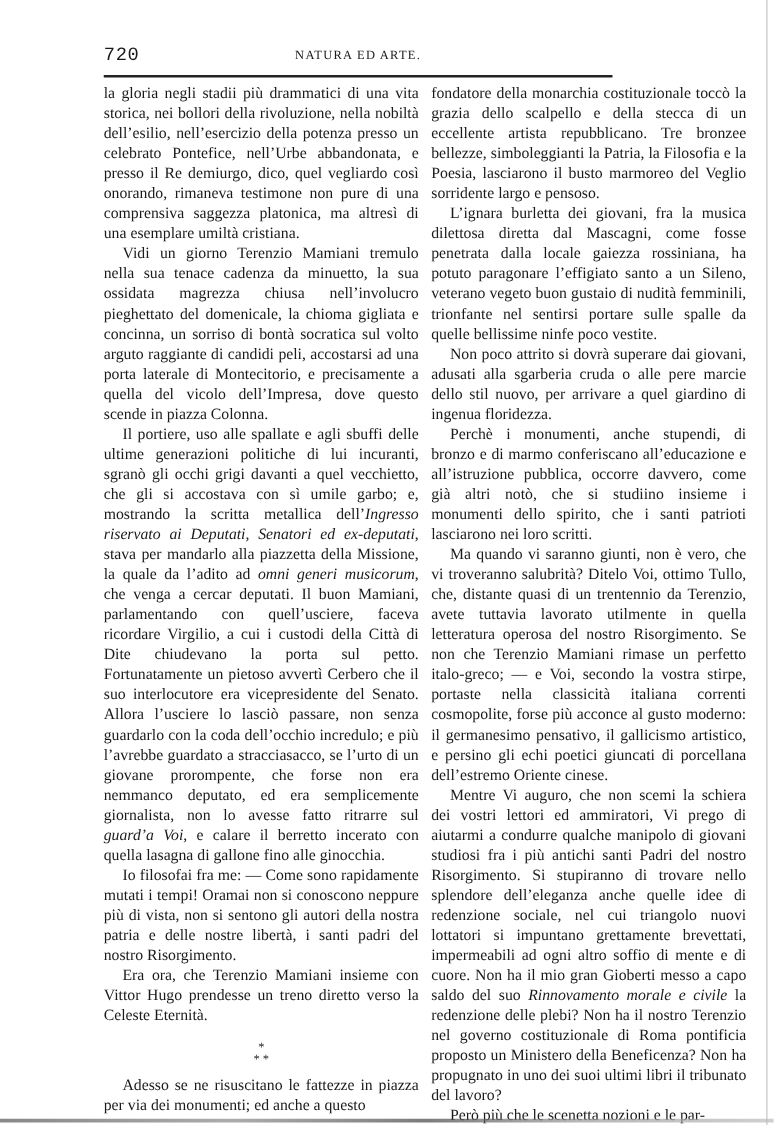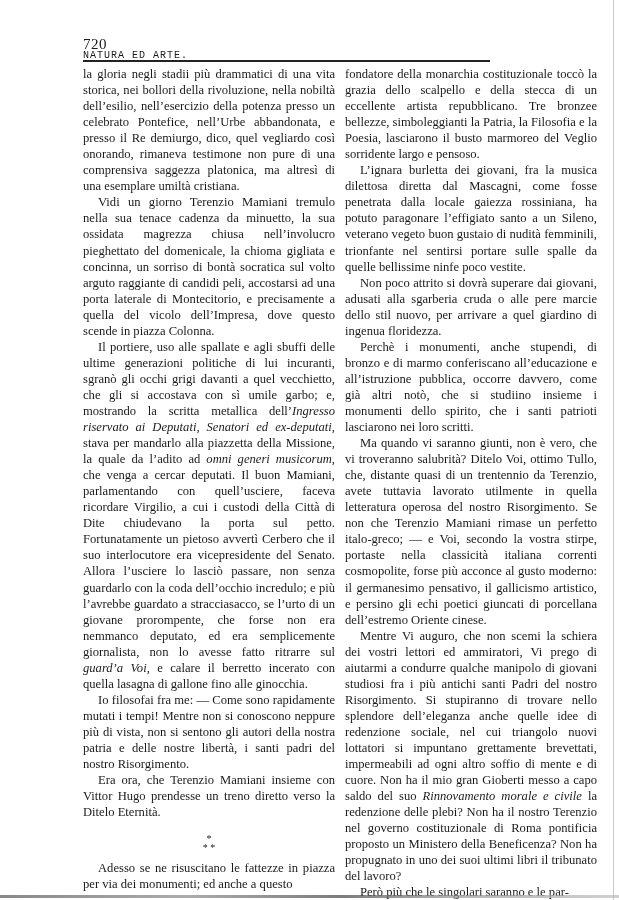--- a/index.html
+++ b/index.html
@@ -2,23 +2,23 @@
 <html><head>
   <meta charset="utf-8">
   <style>
     html, body { margin: 0; padding: 0; }
     body {
       width: 619px; height: 900px; background: #ffffff; position: relative; overflow: hidden;
       font-family: "Liberation Serif", "DejaVu Serif", serif; color: #1a1a1a;
     }
     .page { position: absolute; left: 0; top: 0; width: 619px; height: 900px; }
     .header { position: absolute; left: 83px; top: 36px; width: 407px; height: 20px; }
-    .page-number { position: absolute; left: 0; top: 0; font-size: 15px; letter-spacing: 0.5px; }
-    .running-head { position: absolute; left: 0; width: 407px; top: 14px; 
-      font-size: 10px; letter-spacing: 1px; font-family: Liberation Mono, monospace; }
+    .page-number { position: absolute; left: 0; top: 0; font-size: 15px; letter-spacing: 0.5px; font-family: Liberation Mono, monospace; }
+    .running-head { position: absolute; left: 0; width: 407px; top: 3px; text-align: center;
+      font-size: 10px; letter-spacing: 1px; }
     .header-rule { position: absolute; left: 83px; top: 60px; width: 407px; height: 1.5px; background: #222; }
     .column { position: absolute; top: 66px; font-size: 12.6px; line-height: 16.05px; text-align: justify; }
     .col-left { left: 83px; width: 252px; }
     .col-right { left: 345px; width: 252px; }
     .para { margin: 0; text-indent: 15px; hyphens: manual; }
     .para.noindent { text-indent: 0; }
     .para em { font-style: italic; }
     .asterism { text-align: center; font-size: 10px; line-height: 9px; margin: 14px 0 8px 0; }
     .asterism span { display: block; }
     .right-edge-line { position: absolute; left: 613px; top: 0; width: 1px; height: 900px; background: #c8c8c8; }
@@ -32,39 +32,39 @@
     <span class="page-number">720</span>
     <span class="running-head">NATURA ED ARTE.</span>
   </div>
   <div class="header-rule"></div>
 
   <div class="column col-left">
     <div>
         <p class="para noindent"><span>la gloria negli stadii più drammatici di una vita storica, nei bollori della rivoluzione, nella nobiltà dell’esilio, nell’esercizio della potenza presso un celebrato Pontefice, nell’Urbe abbandonata, e presso il Re demiurgo, dico, quel vegliardo così onorando, rimaneva testimone non pure di una comprensiva saggezza platonica, ma altresì di una esemplare umiltà cristiana.</span></p>
         <p class="para"><span>Vidi un giorno Terenzio Mamiani tremulo nella sua tenace cadenza da minuetto, la sua ossidata magrezza chiusa nell’involucro pieghettato del domenicale, la chioma gigliata e concinna, un sorriso di bontà socratica sul volto arguto raggiante di candidi peli, accostarsi ad una porta laterale di Montecitorio, e precisamente a quella del vicolo dell’Impresa, dove questo scende in piazza Colonna.</span></p>
         <p class="para"><span>Il portiere, uso alle spallate e agli sbuffi delle ultime generazioni politiche di lui incuranti, sgranò gli occhi grigi davanti a quel vecchietto, che gli si accostava con sì umile garbo; e, mostrando la scritta metallica dell’</span><em>Ingresso riservato ai Deputati, Senatori ed ex-deputati</em><span>, stava per mandarlo alla piazzetta della Missione, la quale da l’adito ad </span><em>omni generi musicorum</em><span>, che venga a cercar deputati. Il buon Mamiani, parlamentando con quell’usciere, faceva ricordare Virgilio, a cui i custodi della Città di Dite chiudevano la porta sul petto. Fortunatamente un pietoso avvertì Cerbero che il suo interlocutore era vicepresidente del Senato. Allora l’usciere lo lasciò passare, non senza guardarlo con la coda dell’occhio incredulo; e più l’avrebbe guardato a stracciasacco, se l’urto di un giovane prorompente, che forse non era nemmanco deputato, ed era semplicemente giornalista, non lo avesse fatto ritrarre sul </span><em>guard’a Voi</em><span>, e calare il berretto incerato con quella lasagna di gallone fino alle ginocchia.</span></p>
-        <p class="para"><span>Io filosofai fra me: — Come sono rapidamente mutati i tempi! Mentre non si conoscono neppure più di vista, non si sentono gli autori della nostra patria e delle nostre libertà, i santi padri del nostro Risorgimento.</span></p>
-        <p class="para"><span>Era ora, che Terenzio Mamiani insieme con Vittor Hugo prendesse un treno diretto verso la Ditelo Eternità.</span></p>
+        <p class="para"><span>Io filosofai fra me: — Come sono rapidamente mutati i tempi! Oramai non si conoscono neppure più di vista, non si sentono gli autori della nostra patria e delle nostre libertà, i santi padri del nostro Risorgimento.</span></p>
+        <p class="para"><span>Era ora, che Terenzio Mamiani insieme con Vittor Hugo prendesse un treno diretto verso la Celeste Eternità.</span></p>
       </div>
     <div class="asterism">
       <span>*</span>
       <span>* *</span>
     </div>
     <div>
         <p class="para"><span>Adesso se ne risuscitano le fattezze in piazza per via dei monumenti; ed anche a questo</span></p>
       </div>
   </div>
 
   <div class="column col-right">
     <div>
         <p class="para noindent"><span>fondatore della monarchia costituzionale toccò la grazia dello scalpello e della stecca di un eccellente artista repubblicano. Tre bronzee bellezze, simboleggianti la Patria, la Filosofia e la Poesia, lasciarono il busto marmoreo del Veglio sorridente largo e pensoso.</span></p>
         <p class="para"><span>L’ignara burletta dei giovani, fra la musica dilettosa diretta dal Mascagni, come fosse penetrata dalla locale gaiezza rossiniana, ha potuto paragonare l’effigiato santo a un Sileno, veterano vegeto buon gustaio di nudità femminili, trionfante nel sentirsi portare sulle spalle da quelle bellissime ninfe poco vestite.</span></p>
         <p class="para"><span>Non poco attrito si dovrà superare dai giovani, adusati alla sgarberia cruda o alle pere marcie dello stil nuovo, per arrivare a quel giardino di ingenua floridezza.</span></p>
         <p class="para"><span>Perchè i monumenti, anche stupendi, di bronzo e di marmo conferiscano all’educazione e all’istruzione pubblica, occorre davvero, come già altri notò, che si studiino insieme i monumenti dello spirito, che i santi patrioti lasciarono nei loro scritti.</span></p>
         <p class="para"><span>Ma quando vi saranno giunti, non è vero, che vi troveranno salubrità? Ditelo Voi, ottimo Tullo, che, distante quasi di un trentennio da Terenzio, avete tuttavia lavorato utilmente in quella letteratura operosa del nostro Risorgimento. Se non che Terenzio Mamiani rimase un perfetto italo-greco; — e Voi, secondo la vostra stirpe, portaste nella classicità italiana correnti cosmopolite, forse più acconce al gusto moderno: il germanesimo pensativo, il gallicismo artistico, e persino gli echi poetici giuncati di porcellana dell’estremo Oriente cinese.</span></p>
         <p class="para"><span>Mentre Vi auguro, che non scemi la schiera dei vostri lettori ed ammiratori, Vi prego di aiutarmi a condurre qualche manipolo di giovani studiosi fra i più antichi santi Padri del nostro Risorgimento. Si stupiranno di trovare nello splendore dell’eleganza anche quelle idee di redenzione sociale, nel cui triangolo nuovi lottatori si impuntano grettamente brevettati, impermeabili ad ogni altro soffio di mente e di cuore. Non ha il mio gran Gioberti messo a capo saldo del suo </span><em>Rinnovamento morale e civile</em><span> la redenzione delle plebi? Non ha il nostro Terenzio nel governo costituzionale di Roma pontificia proposto un Ministero della Beneficenza? Non ha propugnato in uno dei suoi ultimi libri il tribunato del lavoro?</span></p>
-        <p class="para"><span>Però più che le singolari saranno e le par-</span></p>
+        <p class="para"><span>Però più che le scenetta nozioni e le par-</span></p>
       </div>
   </div>
 
   <div class="right-edge-line"></div>
   <div class="bottom-edge"></div>
 </div>
 
 </body></html>

